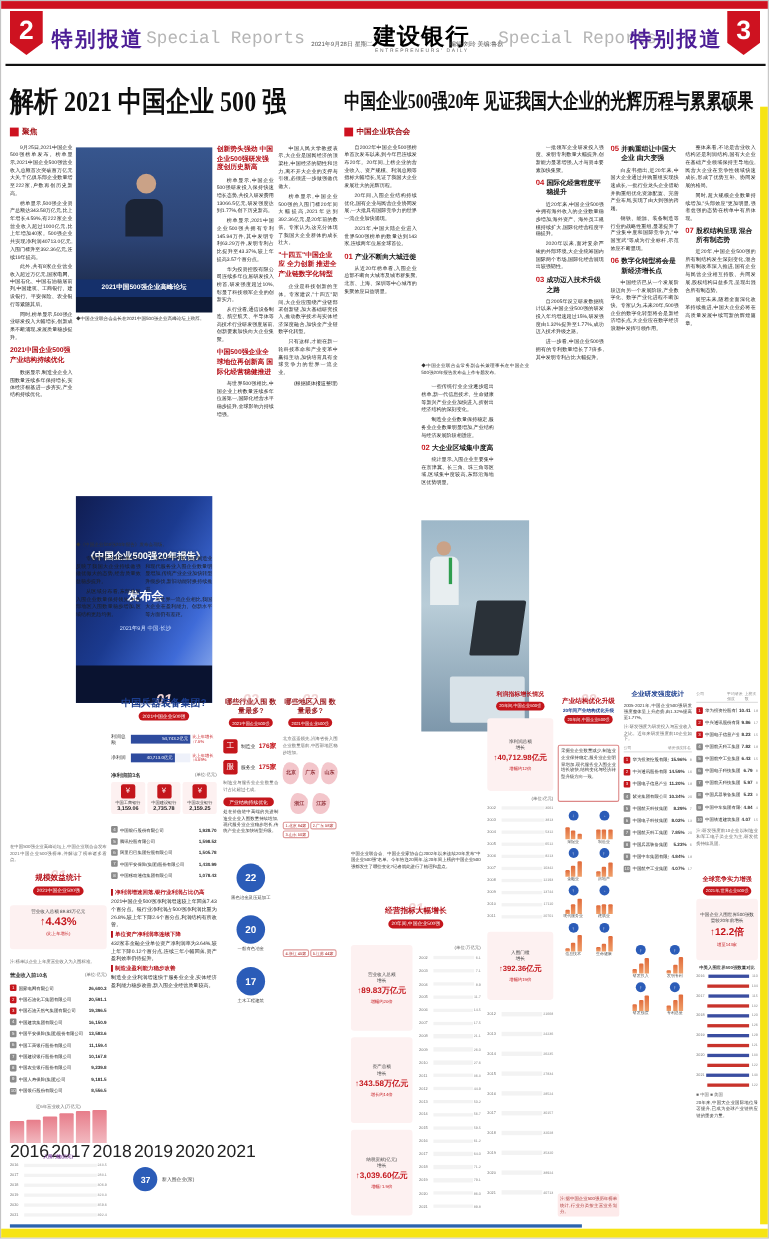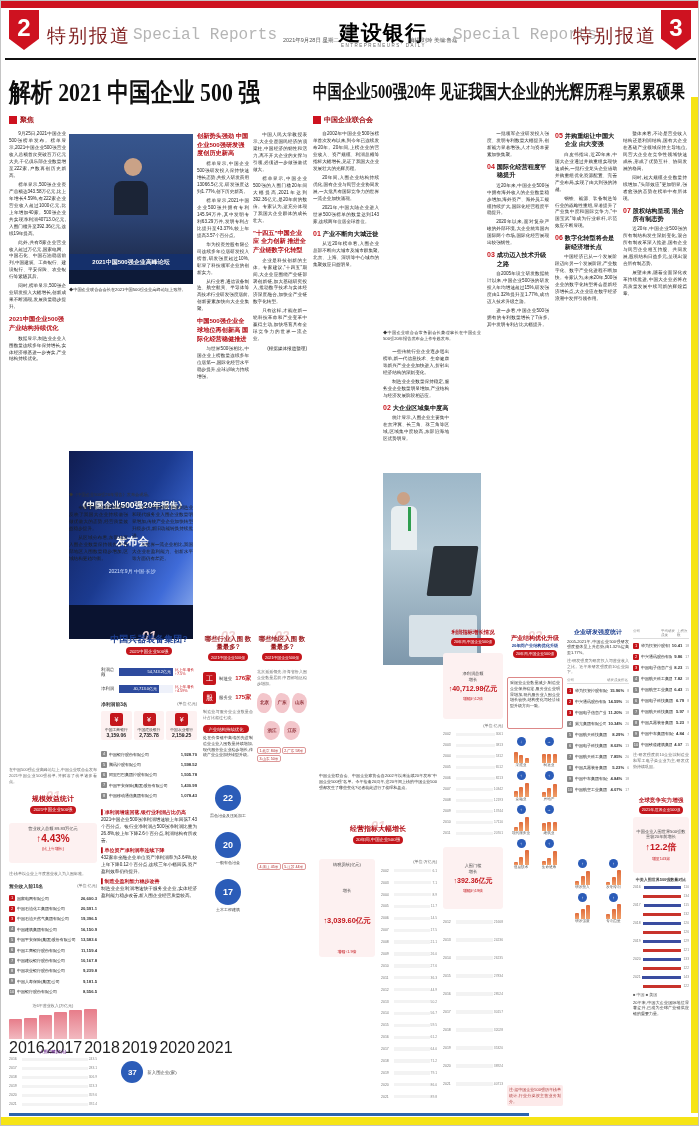--- a/index.html
+++ b/index.html
@@ -1,21 +1,21 @@
 <!DOCTYPE html>
 <html><head>
 <meta charset="utf-8">
 <style>
   *{margin:0;padding:0;box-sizing:border-box}
   body{width:699px;height:1126px;position:relative;background:#fff;font-family:"Liberation Sans",sans-serif;border:1px solid #c4c4c4;overflow:hidden;color:#222}
   .abs{position:absolute}
   
   .topbar{left:0;top:0;width:699px;height:7px;background:#ce1220}
   .badge{width:30px;height:40px;background:#ce1220;color:#fff;font-weight:bold;font-size:24px;text-align:center;line-height:36px;clip-path:polygon(0 0,100% 0,100% 72%,50% 100%,0 72%)}
-  .secCn{font-size:19px;font-weight:normal;color:#7f1d1d;letter-spacing:2px}
+  .secCn{font-size:19px;font-weight:bold;color:#4c1d95;letter-spacing:2px}
   .secEn{font-size:16px;color:#b5b5b5;font-family:"Liberation Mono",monospace}
   .mast{font-size:21px;font-weight:bold;font-family:"Liberation Serif",serif;letter-spacing:1px;color:#000}
   .mastEn{font-size:4.5px;color:#666;letter-spacing:1.5px}
   .hsmall{font-size:5.5px;color:#555}
   .rule{left:4px;top:57px;width:691px;height:2px;background:#111}
   .ystrip{left:690px;top:96px;width:9px;height:1016px;background:#f6e415}
   .botblue{left:8px;top:1112px;width:520px;height:3px;background:#2b64ae}
   .botyellow{left:0;top:1116px;width:699px;height:10px;background:#f6e415}
   
   .headline{font-family:"Liberation Serif",serif;font-weight:bold;color:#0e0e0e;white-space:nowrap;transform-origin:0 0}
@@ -575,23 +575,35 @@
   </div>
 
 <div class="abs tiny" style="left:318px;top:772px;width:118px;height:46px;color:#333">中国企业联合会、中国企业家协会自2002年以来连续20年发布"中国企业500强"名单。今年恰逢20周年,这20年间上榜的中国企业500强都发生了哪些变化?记者就此进行了梳理和盘点。</div>
 <div class="abs" style="left:318px;top:818px;width:118px">
   <div class="ghost">01</div>
   <div class="ititle" style="font-size:7px;color:#b5121a;margin-top:-7px">经营指标大幅增长</div>
   <div class="pill">20年间,中国企业500强</div>
 </div>
 <div class="abs" style="left:318px;top:858px;width:56px">
 
-
-
-    <div class="card" style="margin-bottom:6px;height:98px;display:flex;flex-direction:column;justify-content:space-between">
+    <div class="card" style="margin-bottom:6px;height:78px;display:flex;flex-direction:column;justify-content:center">
+      <div class="lb">营业收入总额</div>
+      <div class="lb">增长</div>
+      <div class="big" style="font-size:7.4px">↑89.83万亿元</div>
+      <div class="nt">增幅约20倍</div>
+    </div>
+
+    <div class="card" style="margin-bottom:6px;height:78px;display:flex;flex-direction:column;justify-content:center">
+      <div class="lb">资产总额</div>
+      <div class="lb">增长</div>
+      <div class="big" style="font-size:7.4px">↑343.58万亿元</div>
+      <div class="nt">增长约14倍</div>
+    </div>
+
+    <div class="card" style="margin-bottom:6px;height:78px;display:flex;flex-direction:column;justify-content:center">
       <div class="lb">纳税贡献(亿元)</div>
       <div class="lb">增长</div>
       <div class="big" style="font-size:7.4px">↑3,039.60亿元</div>
       <div class="nt">增幅↑1.9倍</div>
     </div>
   </div>
 <div class="abs" style="left:380px;top:858px;width:56px;height:252px">
   <div class="tiny" style="text-align:right">(单位:万亿元)</div>
   <div>
 

